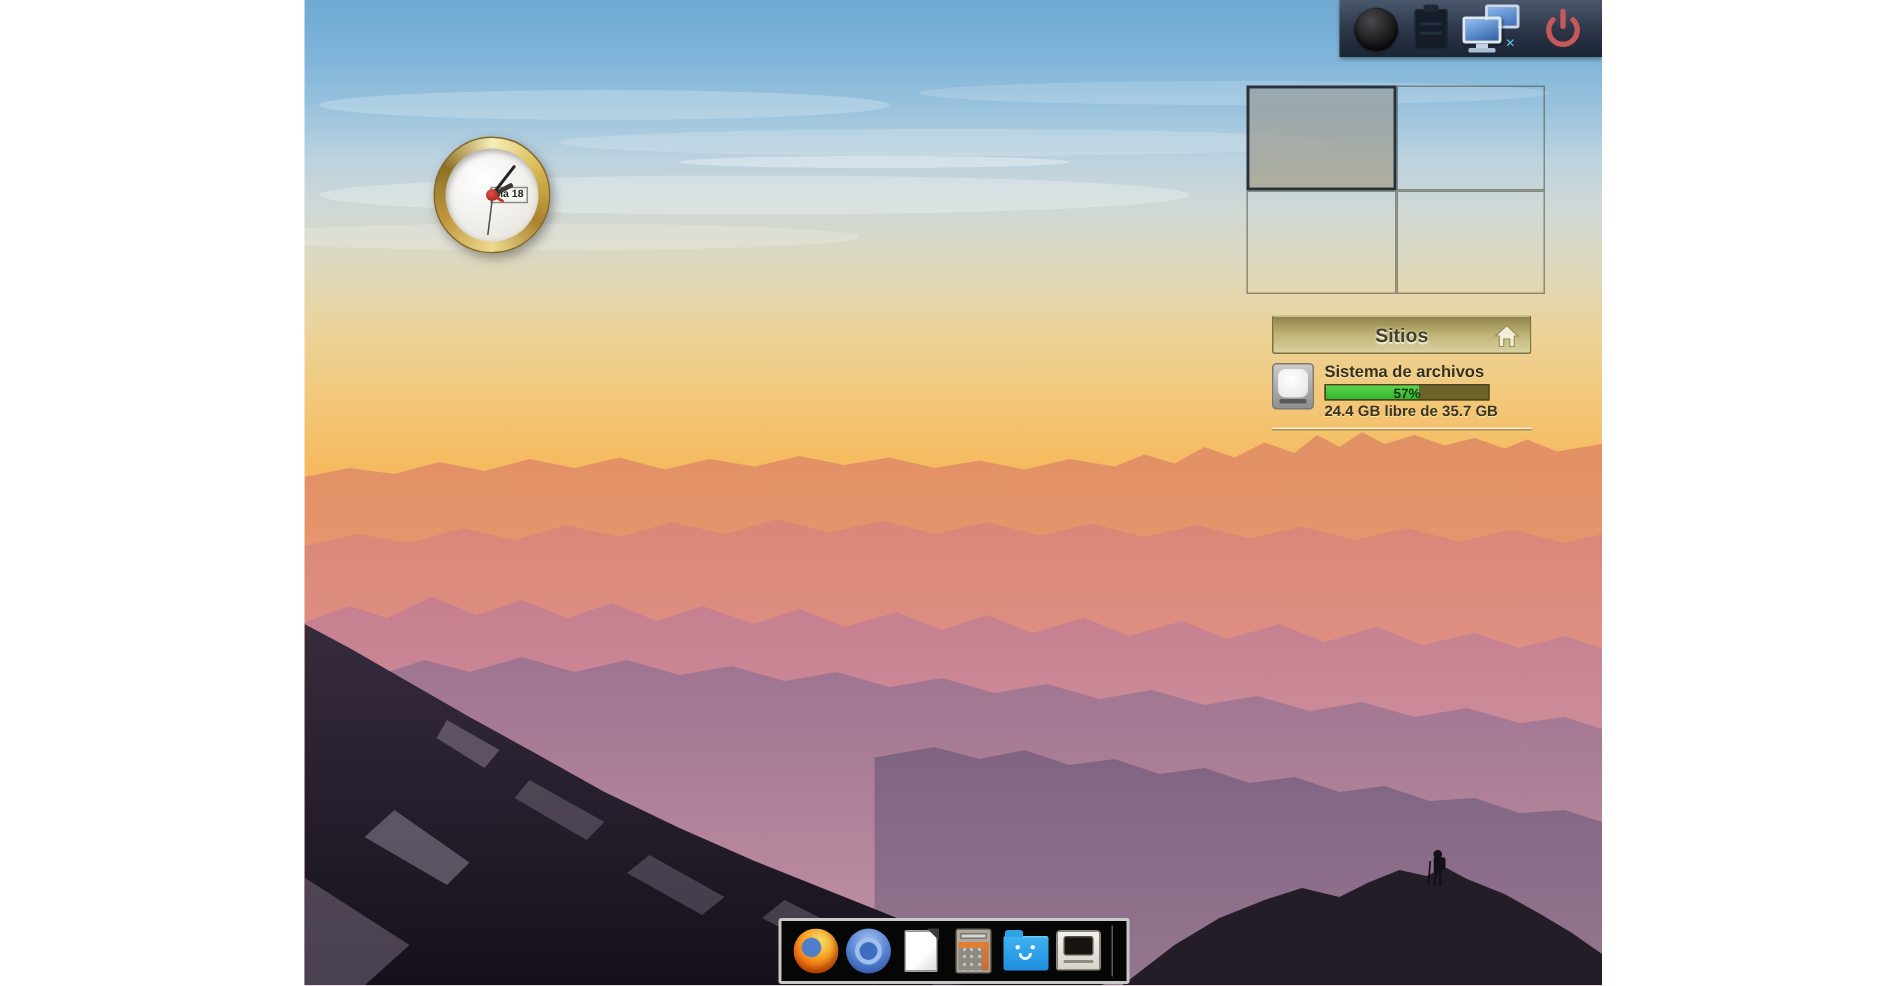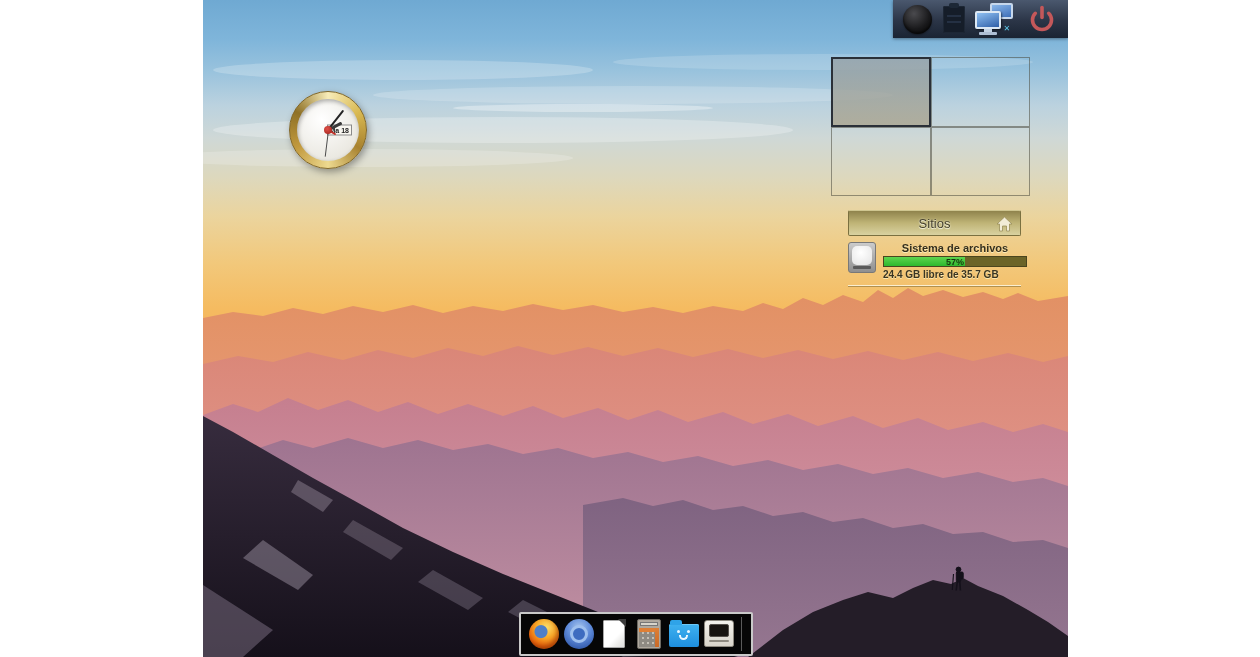--- a/index.html
+++ b/index.html
@@ -57,34 +57,34 @@
     background:linear-gradient(180deg, rgba(150,160,165,.78), rgba(168,162,140,.78));
   }
 
   
   .places { position:absolute; top:210px; right:47px; width:173px; }
   .places-header {
     height:26px; display:flex; align-items:center; justify-content:center; position:relative;
     background:linear-gradient(180deg,#8f834c 0%, #bfb476 50%, #d9d2a0 100%);
     border:1px solid #7a7040; border-top-color:#cfc690; border-radius:2px;
   }
-  .places-title { font-size:13px; font-weight:normal; color:#45402c;
+  .places-title { font-size:13px; font-weight:bold; color:#45402c;
     text-shadow:0 1px 1px rgba(255,255,245,.85), 0 0 2px rgba(255,255,240,.6); }
   .home-icon { position:absolute; right:7px; top:5px; }
   .places-body { padding:6px 0 0; display:flex; gap:7px; align-items:flex-start; }
   .drive-icon { width:28px; height:31px; position:relative; flex:0 0 auto;
     background:linear-gradient(180deg,#cbcbcb,#8f8f8f); border:1px solid #787878; border-radius:3px; }
   .drive-icon::before { content:""; position:absolute; left:3px; right:3px; top:3px; bottom:7px;
     background:radial-gradient(circle at 45% 35%, #ffffff, #eaeaea 75%, #dcdcdc); border-radius:5px; }
   .drive-icon::after { content:""; position:absolute; left:4px; right:4px; bottom:3px; height:3px;
     background:#5a5a5a; border-radius:1px; }
   .fs-info { flex:1; }
   .fs-name { font-size:11px; font-weight:bold; color:#352f1d; white-space:nowrap;
-    text-shadow:0 1px 0 rgba(255,246,200,.75);text-align:center; }
-  .usage-bar { position:relative; margin-top:2px; height:11px; width:144px;
+    text-shadow:0 1px 0 rgba(255,246,200,.75); }
+  .usage-bar { position:relative; margin-top:2px; height:11px; width:110px;
     background:#6b6428; border:1px solid #4a451e; }
   .usage-fill { position:absolute; left:0; top:0; bottom:0; width:57%;
     background:linear-gradient(180deg,#5ed44e,#1fa32f); }
   .usage-label { position:absolute; inset:0; text-align:center; font-size:9px; font-weight:bold;
     color:#16350e; line-height:10px; }
   .fs-free { margin-top:2px; font-size:10px; font-weight:bold; color:#3a3522; white-space:nowrap;
     text-shadow:0 1px 0 rgba(255,246,200,.7); }
   .places-sep { margin-top:5px; height:1px; background:rgba(252,252,242,.75);
     box-shadow:0 1px 0 rgba(95,85,45,.45); }
 

